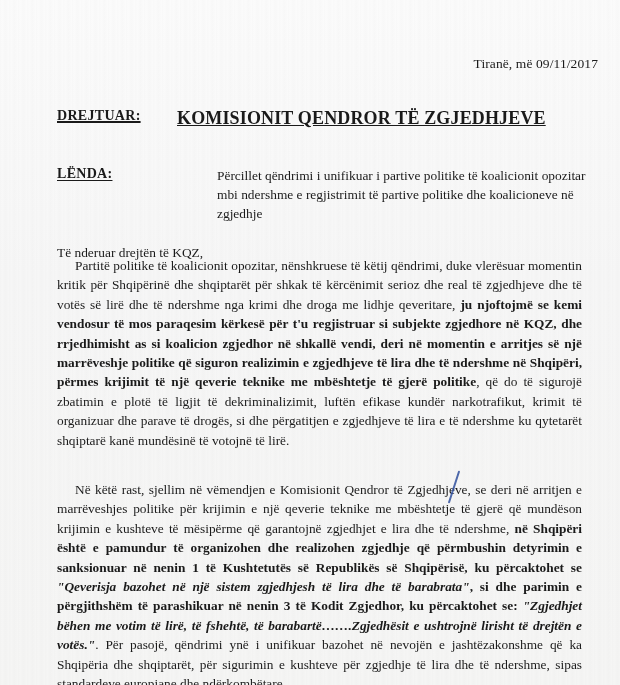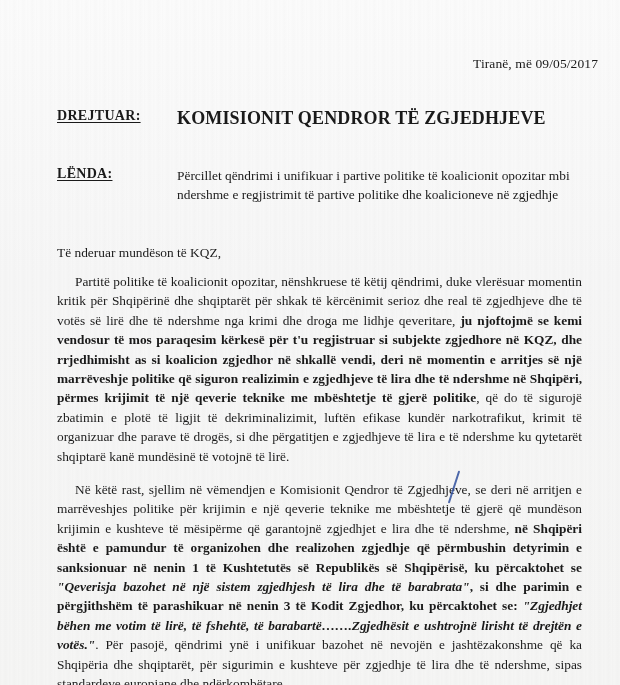--- a/index.html
+++ b/index.html
@@ -45,22 +45,22 @@
     white-space: nowrap;
   }
 
   .field-row {
     position: absolute;
     left: 57px;
     right: 22px;
     display: flex;
     align-items: flex-start;
   }
-  .field-row.addressee { top: 108px; }
-  .field-row.subject   { top: 166px; }
+  .field-row.addressee { top: 108px; text-decoration: underline; }
+  .field-row.subject   { top: 166px; gap: 40px; }
 
   .field-label {
     font-weight: bold;
     font-size: 14px;
     text-decoration: underline;
     text-underline-offset: 2px;
     flex: 0 0 120px;
     letter-spacing: 0.3px;
   }
   .field-value-strong {
@@ -85,21 +85,21 @@
   .para {
     position: absolute;
     left: 57px;
     right: 38px;
     font-size: 13.35px;
     line-height: 1.455;
     text-align: justify;
     text-indent: 18px;
     hyphens: none;
   }
-  .para.p1 { top: 272px; }
+  .para.p1 { top: 256px; }
   .para.p2 { top: 480px; }
 
   .para b { font-weight: bold; }
   .para .bi { font-weight: bold; font-style: italic; }
 
   
   .pen-mark {
     position: absolute;
     z-index: 5;
     pointer-events: none;
@@ -123,33 +123,33 @@
     opacity: 0.85;
   }
 </style>
 </head>
 <body>
 
 <div class="scan-texture"></div>
 
 <div class="page">
 
-  <div class="dateline">Tiranë, më 09/05/2017</div>
+  <div class="dateline">Tiranë, më 09/11/2017</div>
 
   <div class="field-row addressee">
     <div class="field-label">DREJTUAR:</div>
     <div class="field-value-strong">KOMISIONIT QENDROR TË ZGJEDHJEVE</div>
   </div>
 
   <div class="field-row subject">
     <div class="field-label">LËNDA:</div>
     <div class="field-value">Përcillet qëndrimi i unifikuar i partive politike të koalicionit opozitar mbi ndershme e regjistrimit të partive politike dhe koalicioneve në zgjedhje</div>
   </div>
 
-  <div class="salutation">Të nderuar mundëson të KQZ,</div>
+  <div class="salutation">Të nderuar drejtën të KQZ,</div>
 
   <div class="para p1"><span>Partitë politike të koalicionit opozitar, nënshkruese të këtij qëndrimi, duke vlerësuar momentin kritik për Shqipërinë dhe shqiptarët për shkak të kërcënimit serioz dhe real të zgjedhjeve dhe të votës së lirë dhe të ndershme nga krimi dhe droga me lidhje qeveritare, </span><b>ju njoftojmë se kemi vendosur të mos paraqesim kërkesë për t'u regjistruar si subjekte zgjedhore në KQZ, dhe rrjedhimisht as si koalicion zgjedhor në shkallë vendi, deri në momentin e arritjes së një marrëveshje politike që siguron realizimin e zgjedhjeve të lira dhe të ndershme në Shqipëri, përmes krijimit të një qeverie teknike me mbështetje të gjerë politike</b><span>, që do të sigurojë zbatimin e plotë të ligjit të dekriminalizimit, luftën efikase kundër narkotrafikut, krimit të organizuar dhe parave të drogës, si dhe përgatitjen e zgjedhjeve të lira e të ndershme ku qytetarët shqiptarë kanë mundësinë të votojnë të lirë.</span></div>
 
   <div class="para p2"><span>Në këtë rast, sjellim në vëmendjen e Komisionit Qendror të Zgjedhjeve, se deri në arritjen e marrëveshjes politike për krijimin e një qeverie teknike me mbështetje të gjerë që mundëson krijimin e kushteve të mësipërme që garantojnë zgjedhjet e lira dhe të ndershme, </span><b>në Shqipëri është e pamundur të organizohen dhe realizohen zgjedhje që përmbushin detyrimin e sanksionuar në nenin 1 të Kushtetutës së Republikës së Shqipërisë, ku përcaktohet se </b><span class="bi">"Qeverisja bazohet në një sistem zgjedhjesh të lira dhe të barabrata"</span><b>, si dhe parimin e përgjithshëm të parashikuar në nenin 3 të Kodit Zgjedhor, ku përcaktohet se: </b><span class="bi">"Zgjedhjet bëhen me votim të lirë, të fshehtë, të barabartë…….Zgjedhësit e ushtrojnë lirisht të drejtën e votës."</span><span>. Për pasojë, qëndrimi ynë i unifikuar bazohet në nevojën e jashtëzakonshme që ka Shqipëria dhe shqiptarët, për sigurimin e kushteve për zgjedhje të lira dhe të ndershme, sipas standardeve europiane dhe ndërkombëtare.</span></div>
 
   <div class="pen-mark slash-1"></div>
 
 </div>
 
 </body></html>

